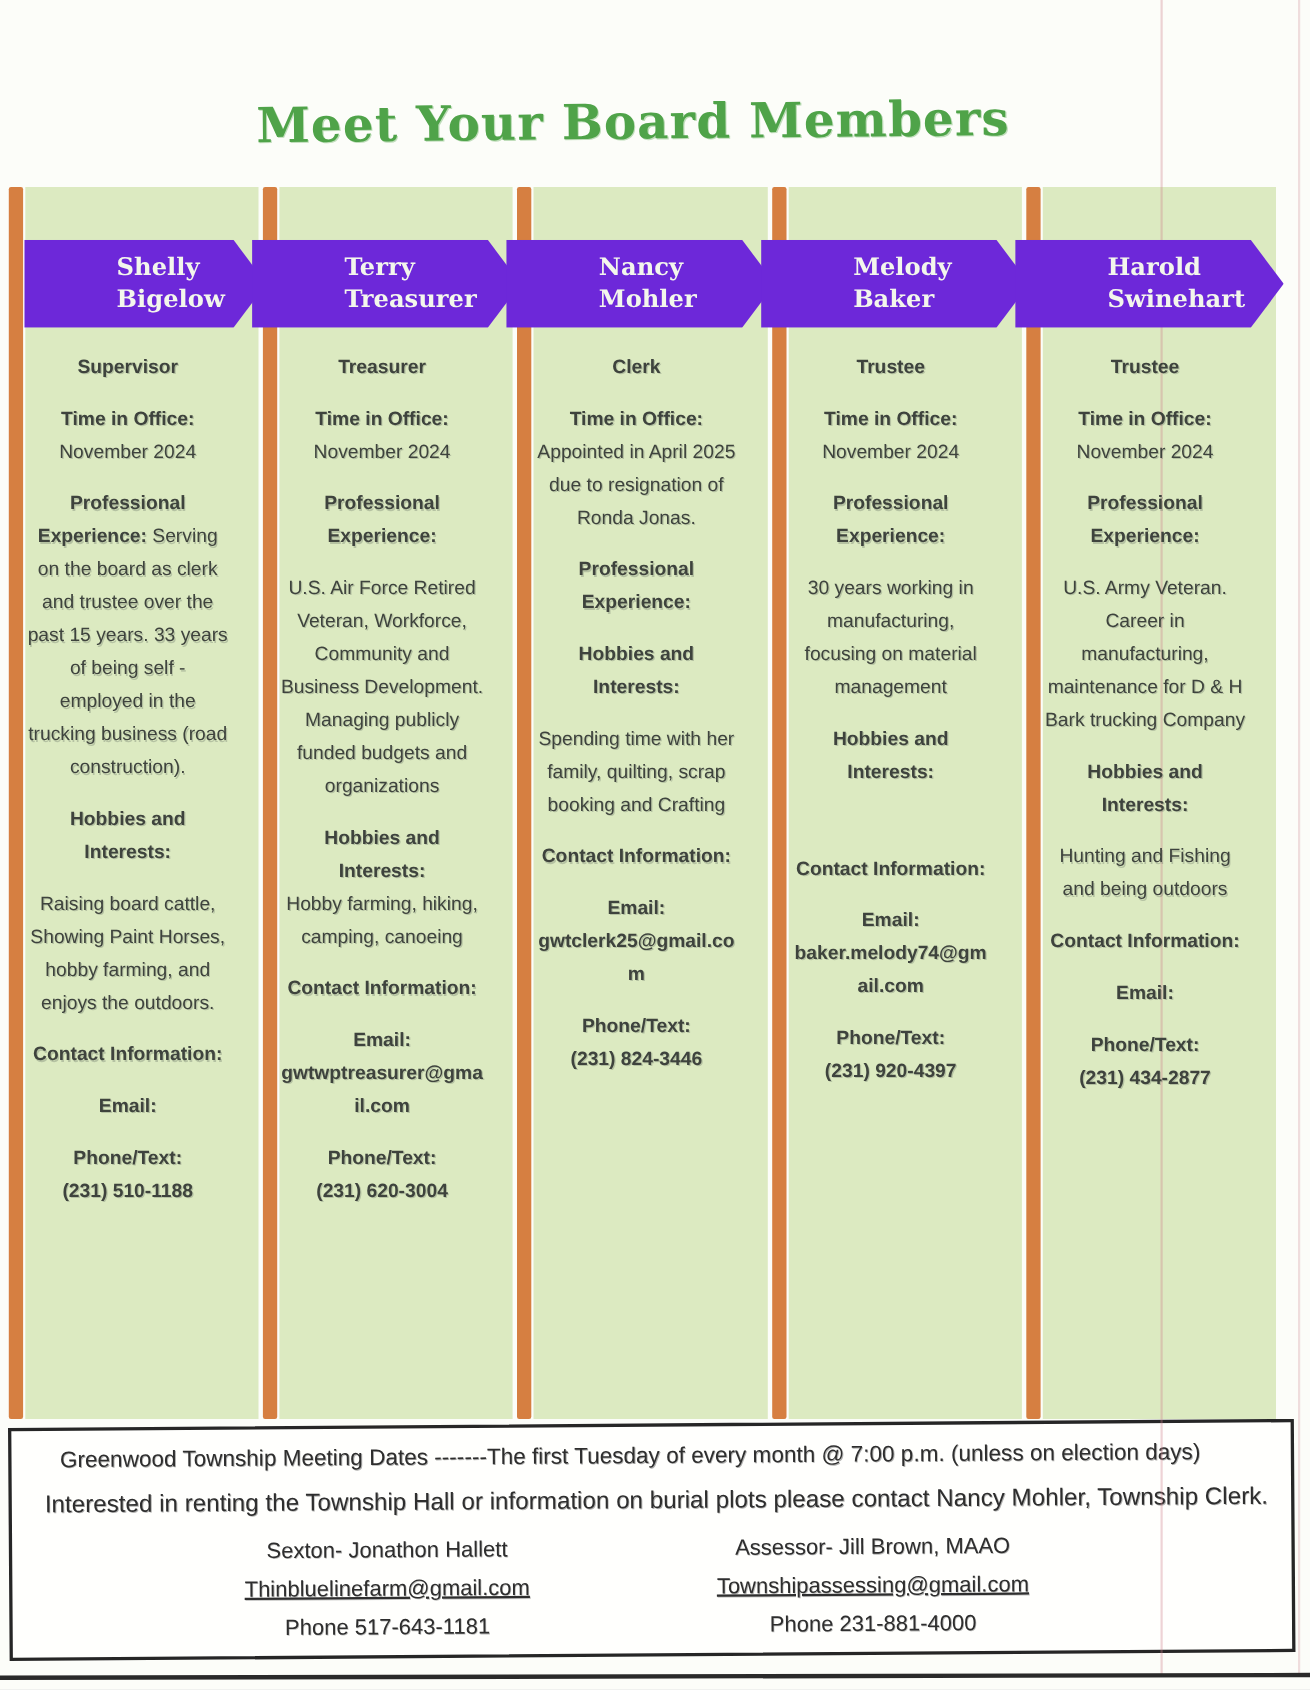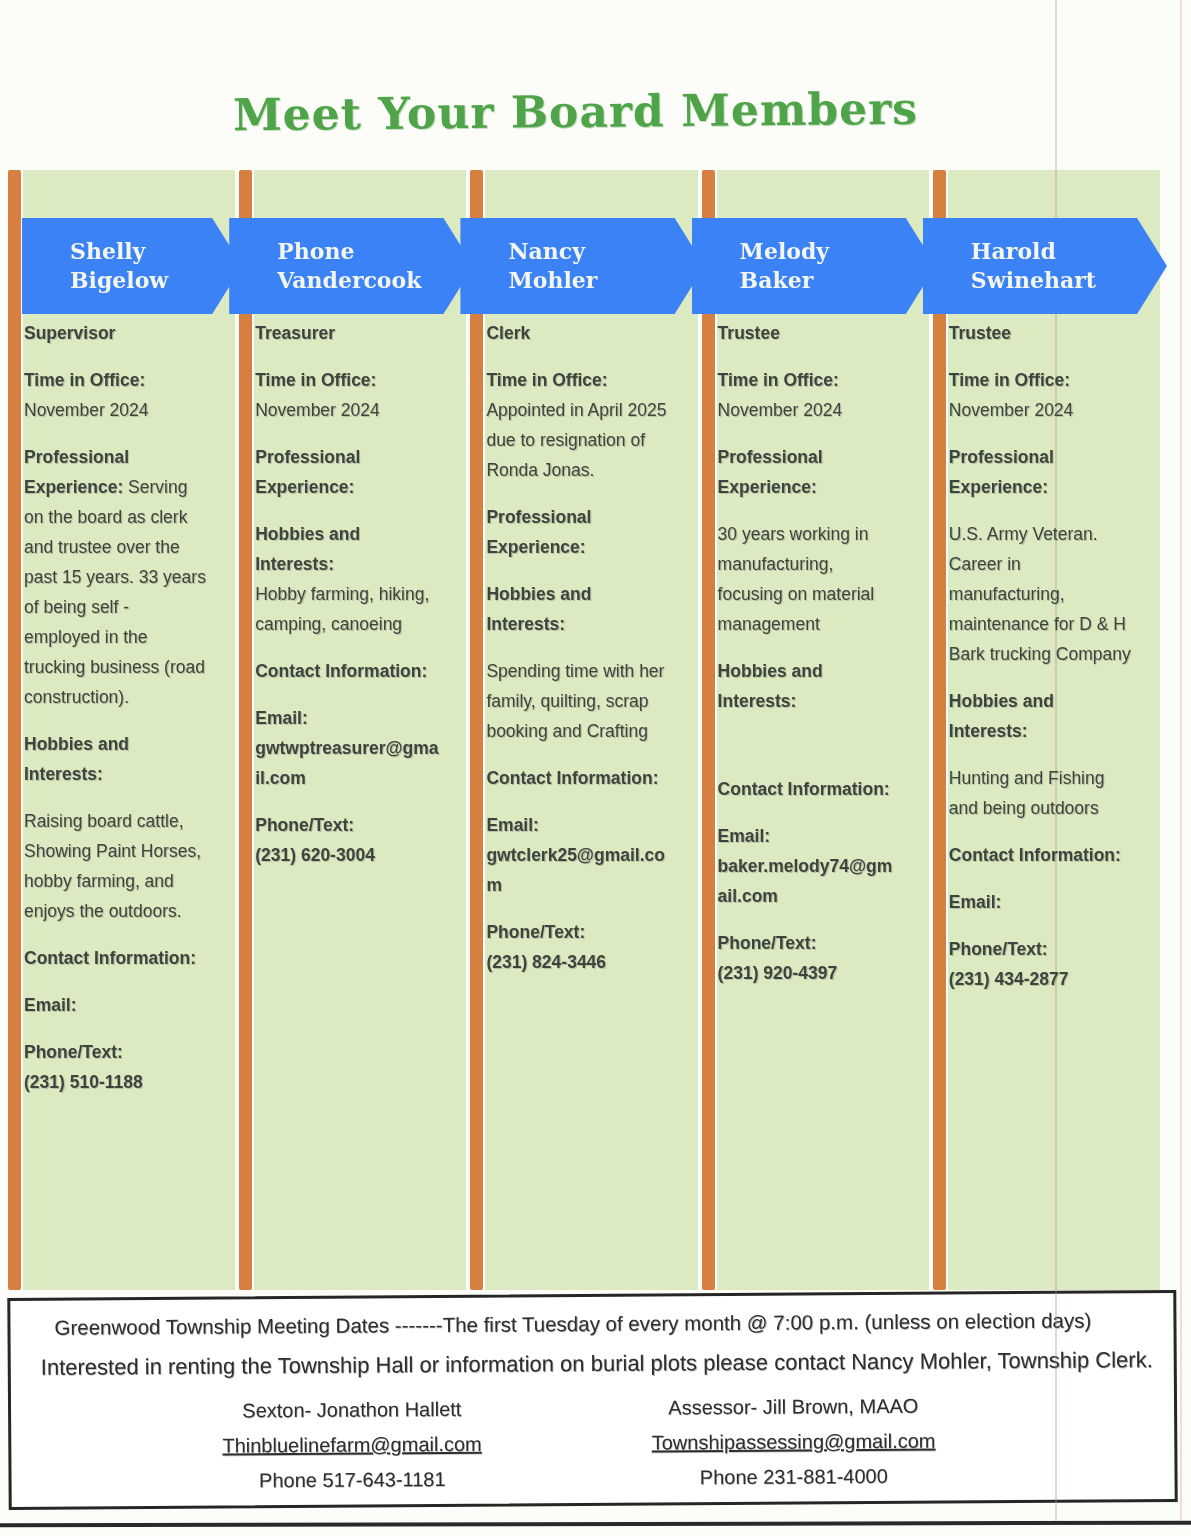--- a/index.html
+++ b/index.html
@@ -25,38 +25,39 @@
   .bar{
     position:absolute;left:0;top:0;bottom:0;width:13px;
     background:#d67f41;border-radius:2px;
   }
   .panel{
     position:absolute;left:15px;right:0;top:0;bottom:0;
     background:#dceac1;
   }
   
   .banner{
-    position:absolute;top:48px;height:96px;left:-10px;right:-7px;
-    background:#3b82f6;z-index:3;display:flex;align-items:center;
+    position:absolute;top:48px;height:80px;left:-10px;right:-7px;
+    background:#6d28d9;z-index:3;display:flex;align-items:center;
     clip-path:polygon(0 0, calc(100% - 30px) 0, 100% 50%, calc(100% - 30px) 100%, 0 100%);
+    padding-left:36px;
   }
   .col:first-child .banner{left:14px;}
   .banner-text{
     padding-left:48px;width:150px;
     font-family:"DejaVu Serif",serif;font-weight:bold;font-size:22px;
     line-height:1.33;color:#f3f6ec;
   }
   
   .content{
     position:absolute;top:148px;left:16px;right:27px;bottom:0;
     font-size:17.5px;line-height:30px;color:#3e433d;
     text-shadow:1.1px 1.1px 0 rgba(110,120,105,0.35);
     z-index:2;
   }
-  .content p{margin:0 0 17px 0;}
+  .content p{margin:0 0 17px 0;text-align:center;}
   .bold{font-weight:bold;}
   .email-val{word-break:break-all;}
   .gap-lg{margin-top:58px !important;}
   
   .meeting-box{
     position:absolute;left:8px;right:14px;top:1294px;height:206px;
     border:3px solid #262626;background:#fffffd;
     transform:rotate(-0.4deg);color:#2e2e2e;
   }
   .line1{margin:15px 0 0 44px;font-size:20.5px;text-shadow:0.8px 0.8px 0 rgba(60,60,60,0.4);}
@@ -97,26 +98,27 @@
         <p class="bold">Contact Information:</p>
         <p class="bold"><span>Email:</span><br></p>
         <p class="bold"><span>Phone/Text:</span><br><span>(231) 510-1188</span></p>
       </div>
     </div>
 
     <div class="col">
       <div class="bar"></div>
       <div class="panel"></div>
       <div class="banner">
-        <div class="banner-text">Phone Vandercook</div>
+        <div class="banner-text">Terry Treasurer</div>
       </div>
       <div class="content">
         <p class="bold">Treasurer</p>
         <p><span class="bold">Time in Office:</span><br><span>November 2024</span></p>
         <p class="bold">Professional Experience:</p>
+        <p>U.S. Air Force Retired Veteran, Workforce, Community and Business Development. Managing publicly funded budgets and organizations</p>
         <p><span class="bold">Hobbies and Interests:</span><br><span>Hobby farming, hiking, camping, canoeing</span></p>
         <p class="bold">Contact Information:</p>
         <p class="bold"><span>Email:</span><br><span class="email-val">gwtwptreasurer@gmail.com</span></p>
         <p class="bold"><span>Phone/Text:</span><br><span>(231) 620-3004</span></p>
       </div>
     </div>
 
     <div class="col">
       <div class="bar"></div>
       <div class="panel"></div>

